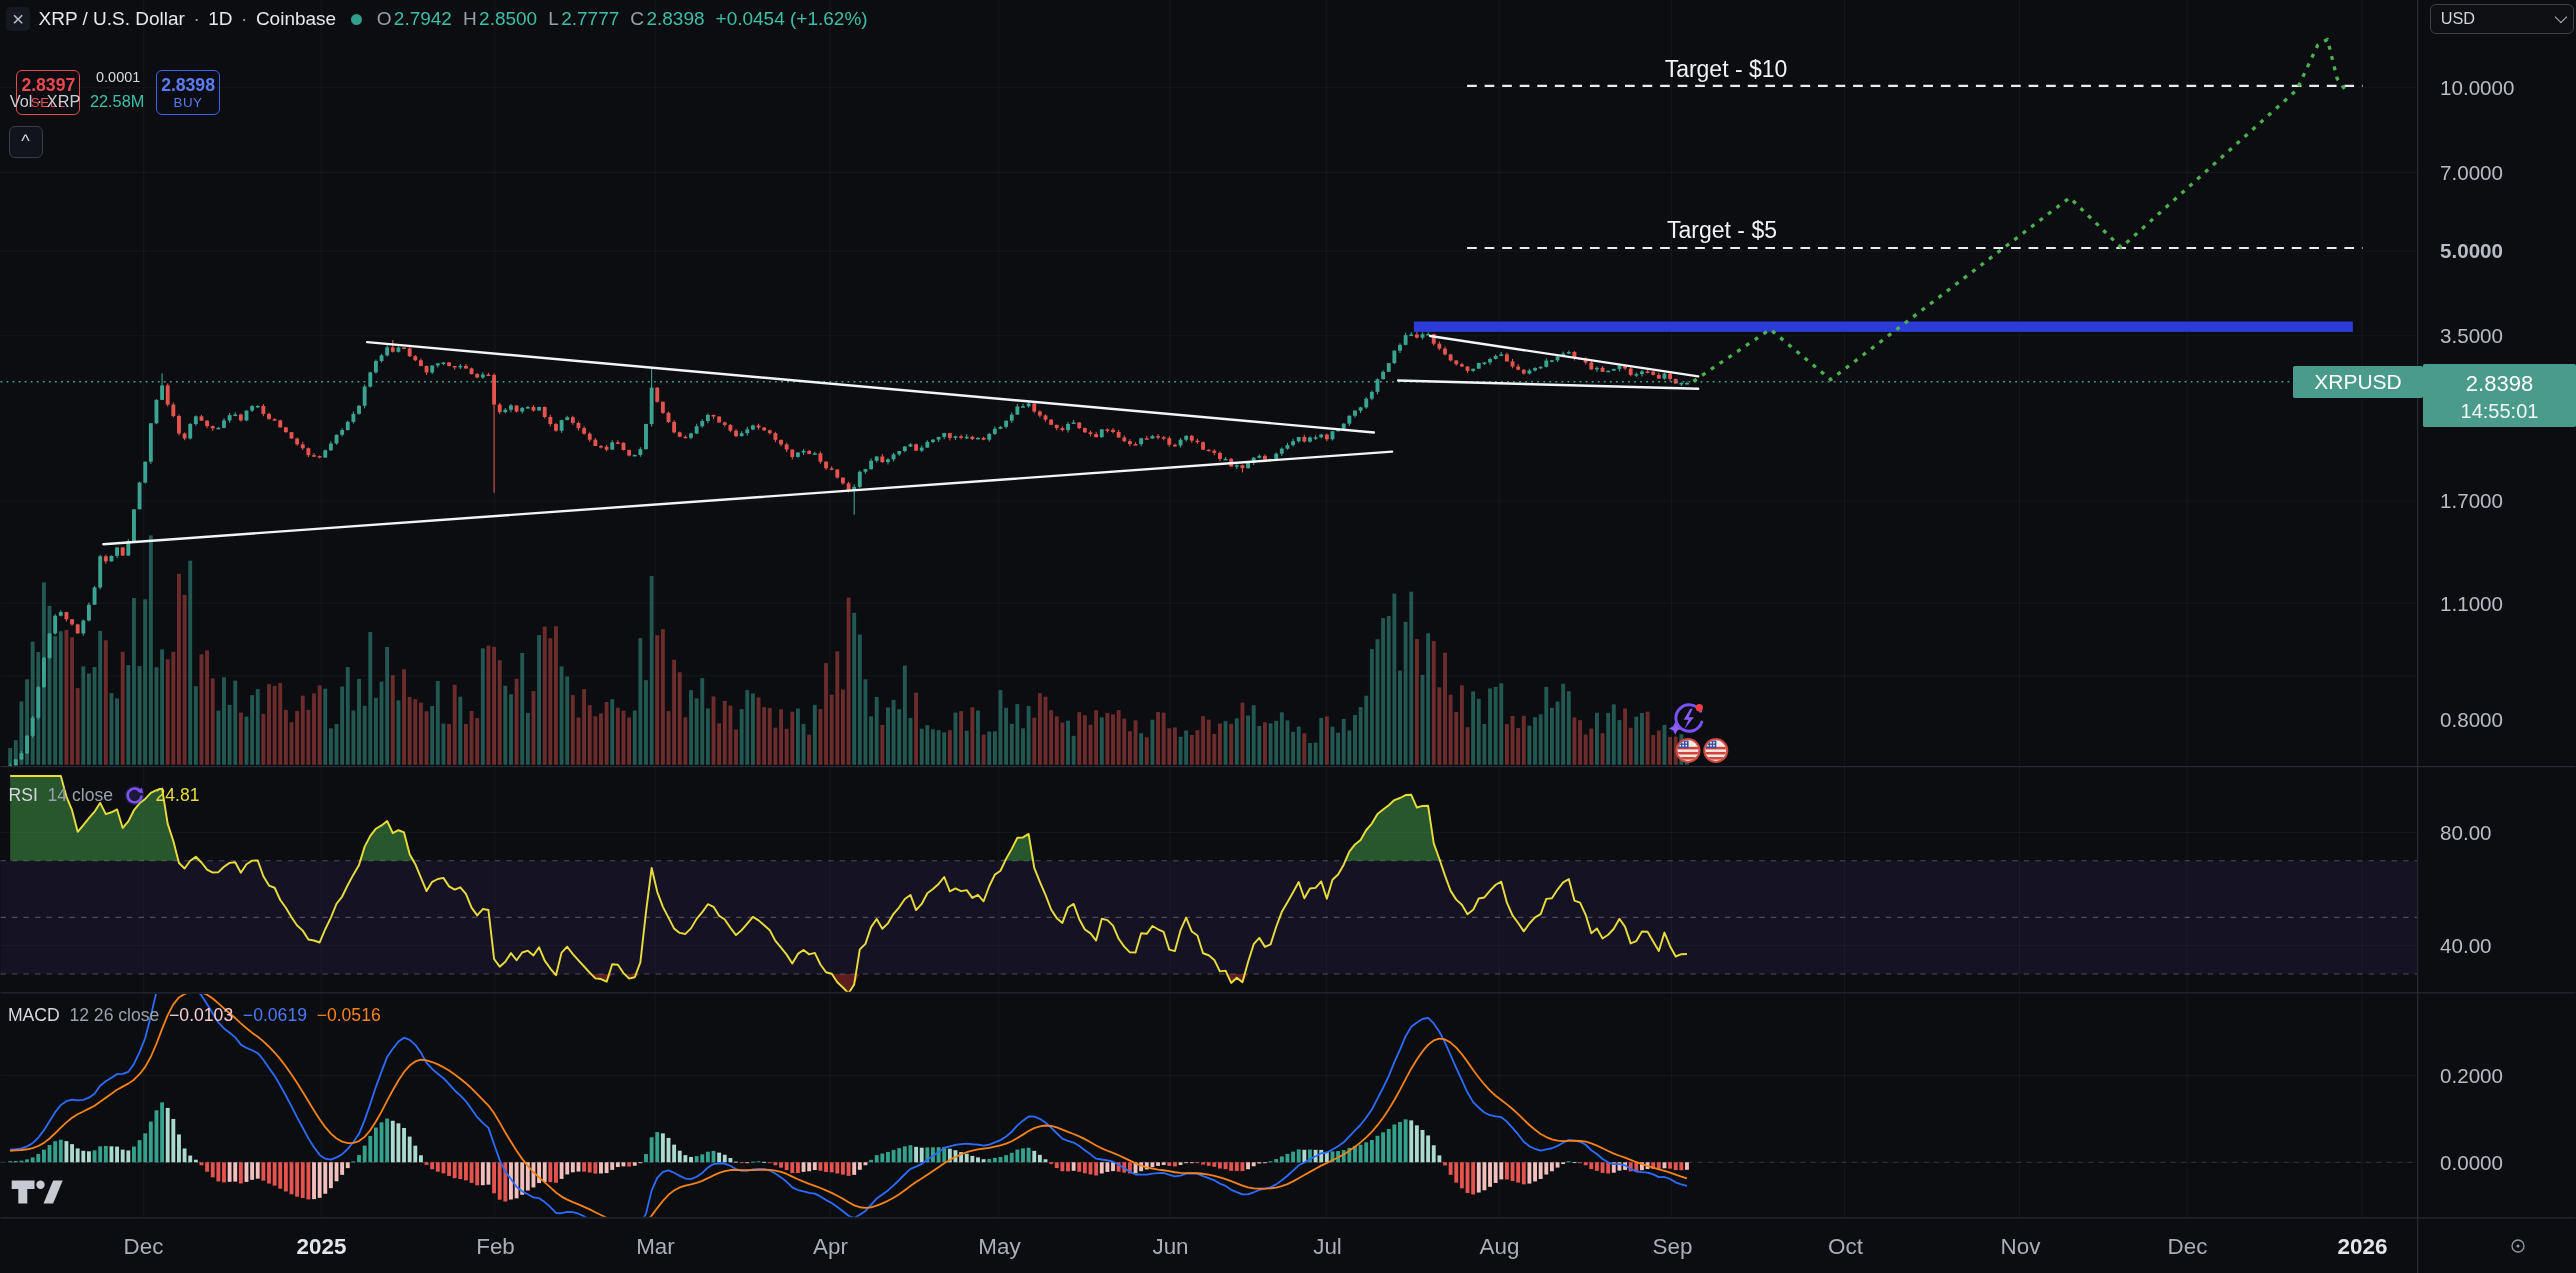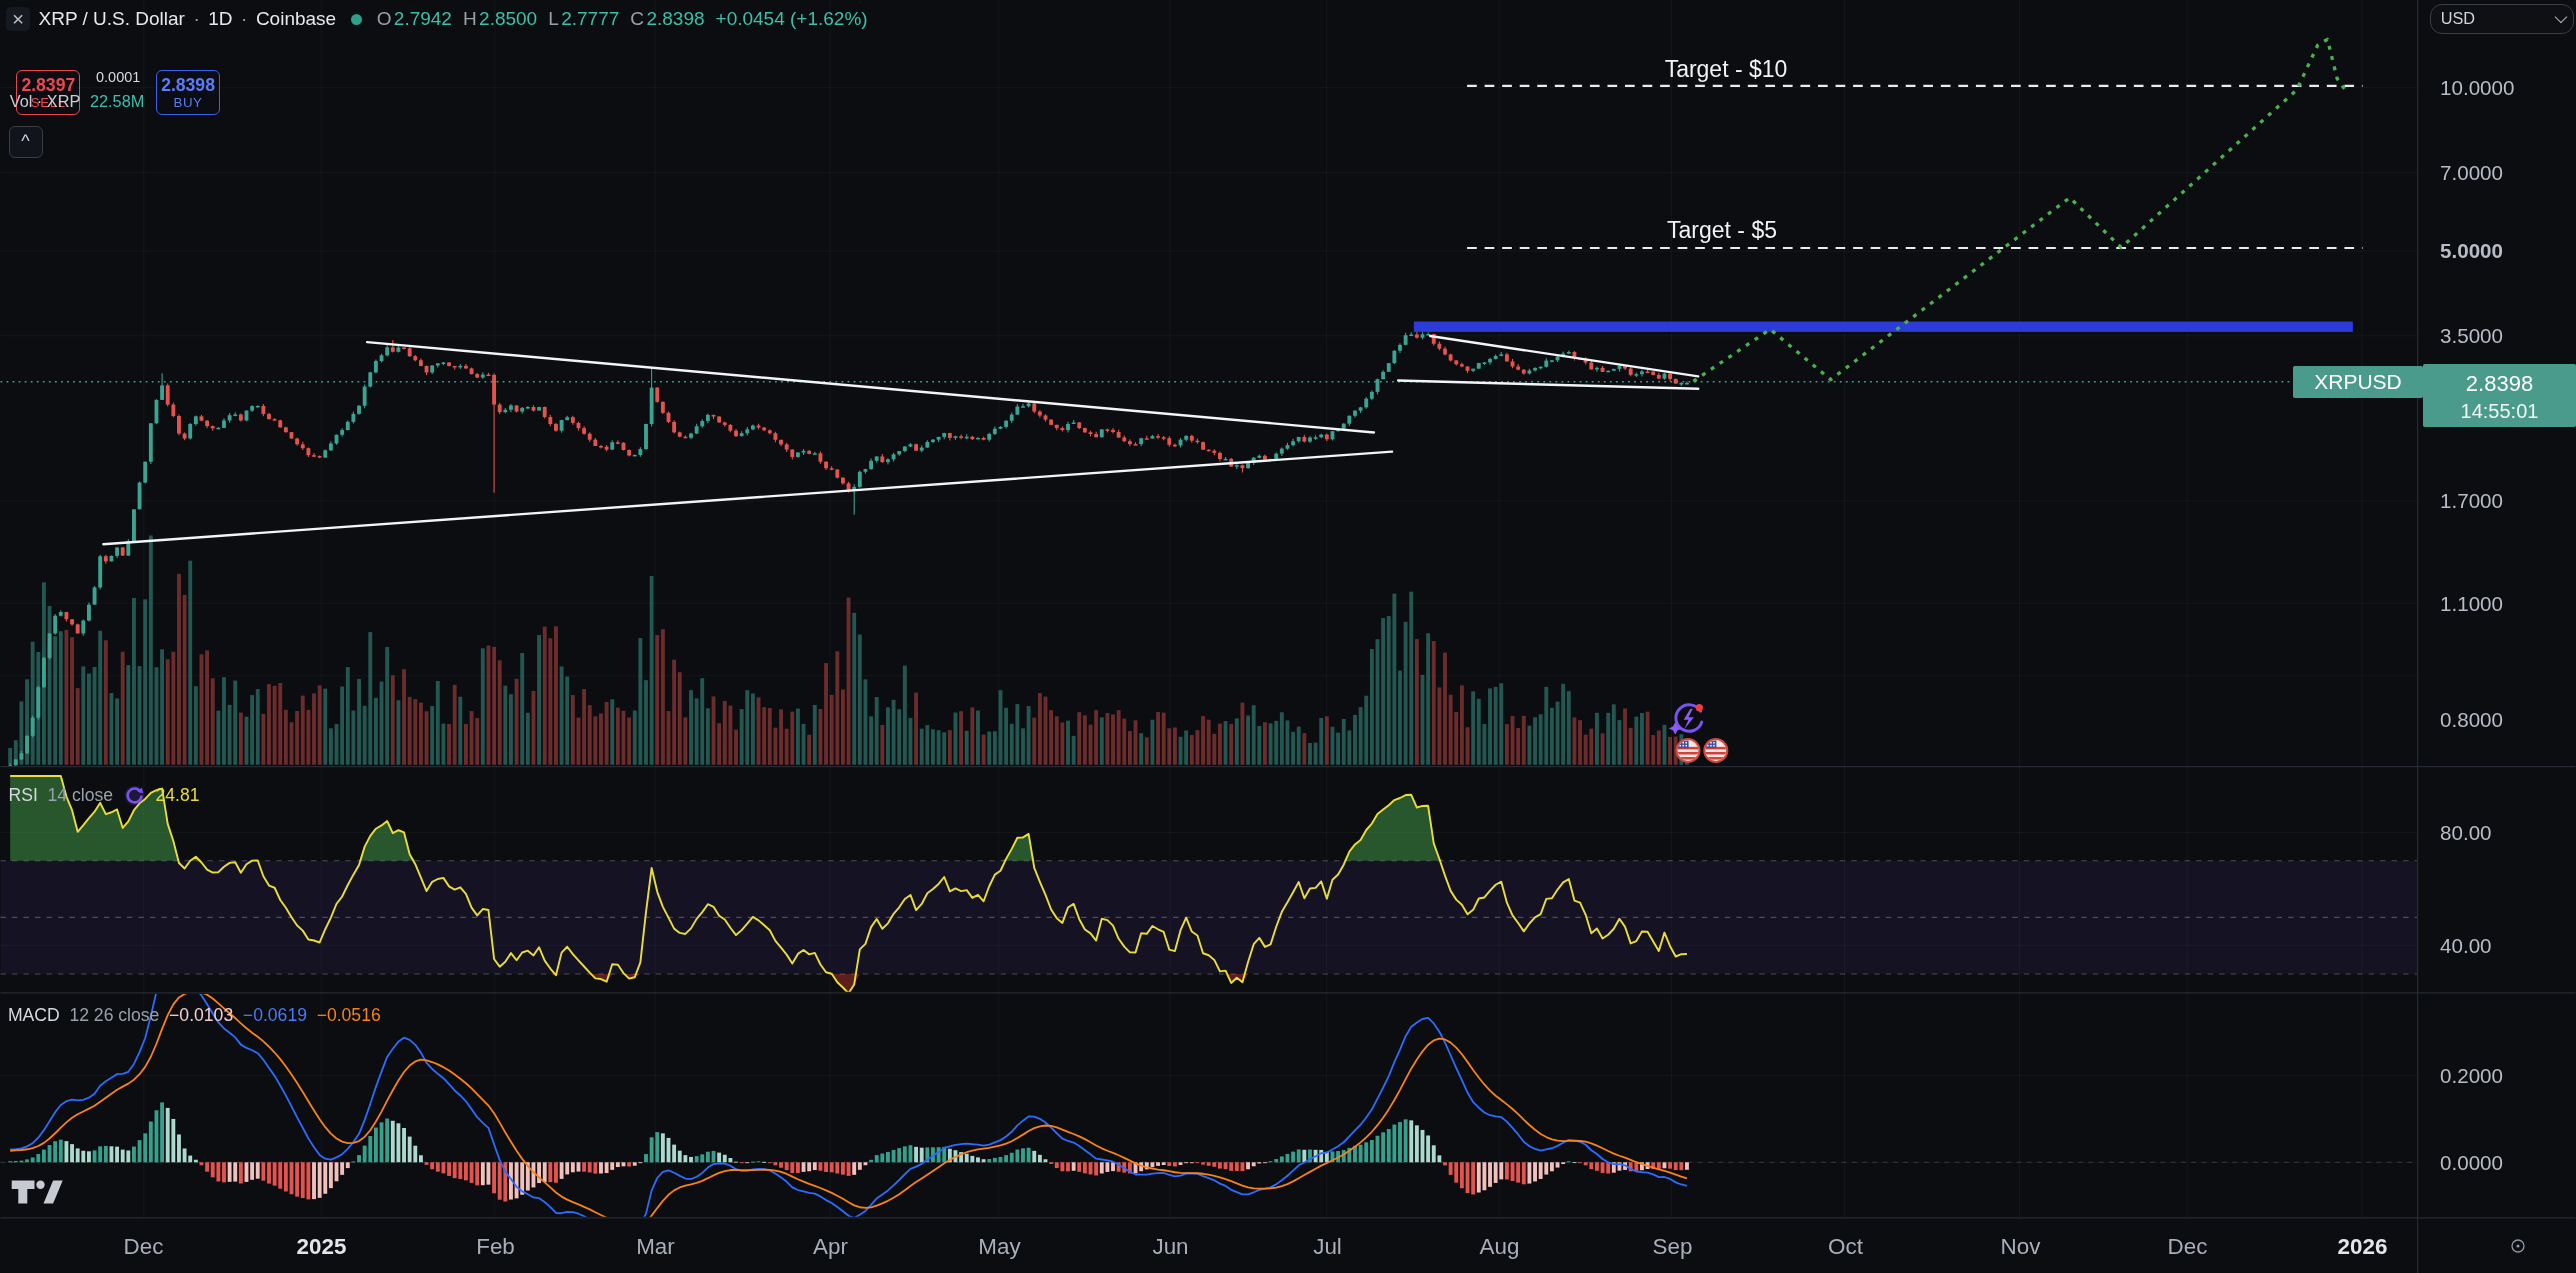--- a/index.html
+++ b/index.html
@@ -29,21 +29,21 @@
   
   .indhdr{font-size:17.6px;display:flex;align-items:center;gap:9.7px;color:#d5d8de;}
   #rsihdr{left:8.5px;top:784px;}
   #macdhdr{left:7.9px;top:1005px;}
   .yellow{color:#e8dc3c;}
   .blue{color:#4d79f6;}
   .orange{color:#f7821c;}
   .pink{color:#f6cdcf;}
   #rsi-icon{width:23px;height:23px;}
   
-  #usdsel{left:2430px;top:3.6px;width:144px;height:30px;border:1.2px solid #3a3f48;border-radius:12px;display:flex;align-items:center;padding:0 9.7px;color:#ced2d9;font-size:16.3px;cursor:pointer;background:#0e1014;}
+  #usdsel{left:2430px;top:3.6px;width:144px;height:30px;border:1.2px solid #3a3f48;border-radius:6px;display:flex;align-items:center;padding:0 9.7px;color:#ced2d9;font-size:16.3px;cursor:pointer;background:#0e1014;}
   #usdsel .chev{margin-left:auto;width:8.5px;height:8.5px;border-right:1.8px solid #aeb2bb;border-bottom:1.8px solid #aeb2bb;transform:rotate(45deg) translateY(-2.4px);}
   
   .price-label{position:absolute;left:2440px;font-size:20.6px;color:#b8bcc4;height:25.4px;line-height:25.4px;}
   .time-label{position:absolute;top:1234px;width:97px;margin-left:-48px;text-align:center;font-size:22.4px;color:#a9aeb8;}
   .time-label.year{color:#e2e5ea;font-weight:700;}
   
   #symtag{left:2293px;top:366px;width:130px;height:31.5px;background:#4a9b8c;color:#fff;font-size:21px;display:flex;align-items:center;justify-content:center;border-radius:1.8px;}
   #pricetag{left:2423px;top:364px;width:153px;height:63px;background:#4a9b8c;color:#fff;border-radius:1.8px;display:flex;flex-direction:column;align-items:center;justify-content:center;}
   #pricetag .p1{font-size:22px;line-height:30px;}
   #pricetag .p2{font-size:20px;line-height:24px;color:#eef7f4;}

